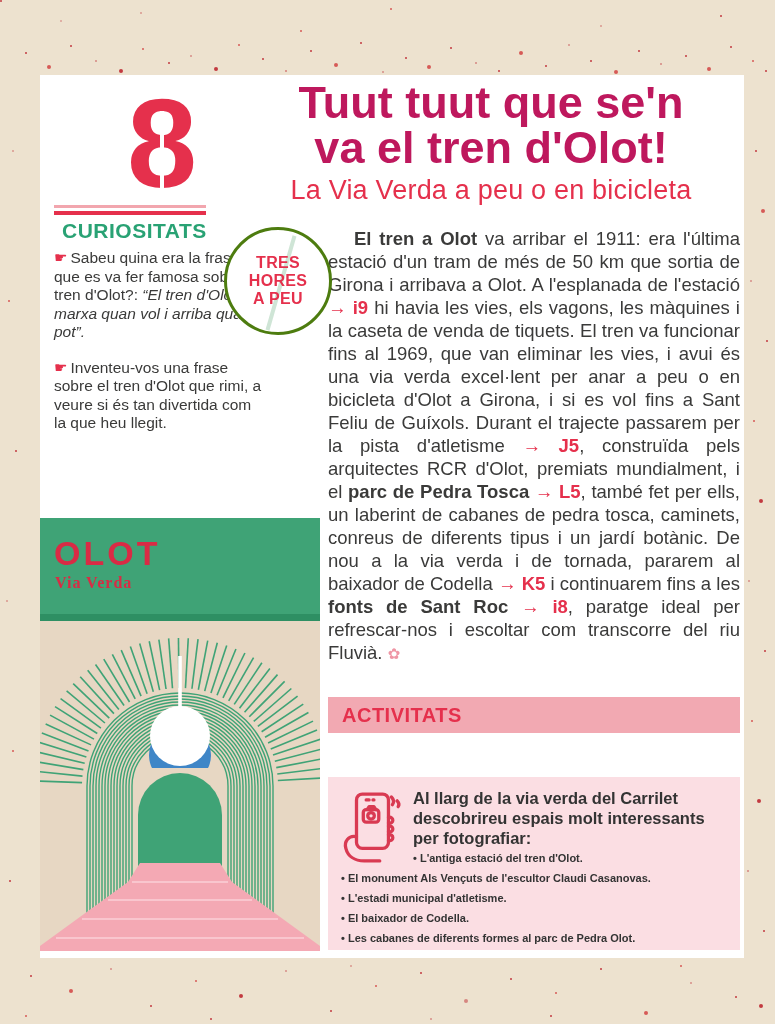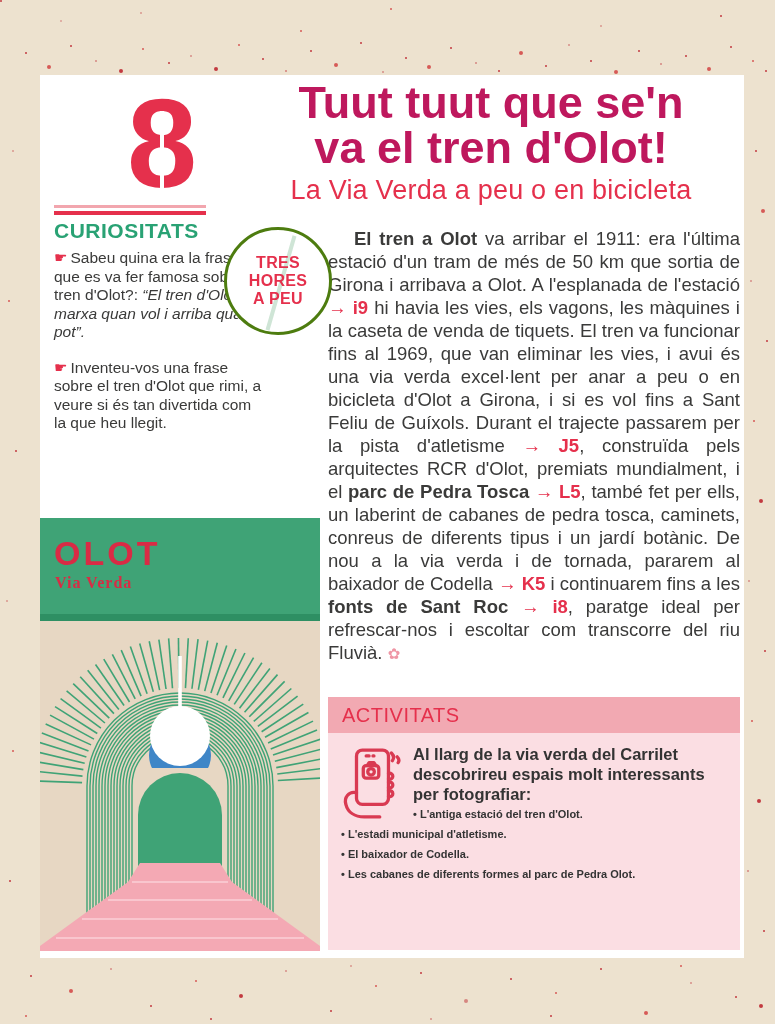--- a/index.html
+++ b/index.html
@@ -54,21 +54,21 @@
     text-align:center;letter-spacing:0;
   }
   .num8 .stripe{position:absolute;left:50%;margin-left:-2px;width:4px;background:#fff;}
   .num8 .s1{top:30px;height:38px;}
   .num8 .s2{top:74px;height:42px;}
   .rules{position:absolute;left:14px;top:130px;width:152px;}
   .rules .r1{height:3px;background:#f2a6ae;margin-bottom:3px;}
   .rules .r2{height:4px;background:#e5304c;}
   
   .curio-head{
-    position:absolute;left:14px;top:144px;
+    position:absolute;left:22px;top:144px;
     font-size:21px;font-weight:bold;color:#29a274;letter-spacing:.5px;
   }
   .curio-body{position:absolute;left:14px;top:174px;width:212px;}
   .curio-item{font-size:15.5px;line-height:18.5px;color:#3a3a39;margin-bottom:17px;text-align:left;}
   .pointer{font-family:"DejaVu Sans",sans-serif;color:#e5304c;margin-right:3px;font-size:15px;}
   .i{font-style:italic;}
   .b{font-weight:bold;}
   .red{color:#e5304c;font-weight:bold;}
   .flourish{color:#ef96a5;font-family:"DejaVu Sans",sans-serif;font-size:15px;}
   
@@ -89,23 +89,23 @@
     position:absolute;left:288px;top:152px;width:412px;
     font-size:18.5px;line-height:23px;color:#3a3a39;text-align:justify;
     text-indent:26px;
   }
   
   .poster{position:absolute;left:0;top:443px;width:280px;height:389px;}
   
   .activitats{position:absolute;left:288px;top:622px;width:412px;height:253px;overflow:hidden;}
   .act-head{
     height:36px;background:#f2a9b2;display:flex;align-items:center;
-    font-size:20px;font-weight:normal;color:#e5304c;letter-spacing:.5px;padding-left:14px;
-  }
-  .act-body{background:#fbdee3;padding:11px 13px 12px 13px;height:194px;color:#333;}
+    font-size:20px;font-weight:bold;color:#e5304c;letter-spacing:.5px;padding-left:14px;
+  }
+  .act-body{background:#fbdee3;padding:11px 13px 12px 13px;height:194px;color:#333;margin-top:44px;}
   .act-icon{float:left;margin:3px 10px 3px 0;}
   .act-intro{font-size:16.5px;line-height:20px;font-weight:bold;}
   .bullet-item{font-size:11px;line-height:20px;font-weight:bold;}
 </style>
 </head>
 <body>
 
 <div class="speckles"></div>
 
 <div class="card">
@@ -265,20 +265,21 @@
           <path d="M16 47 C 8 45, 3 52, 5 59 C 7 67, 14 72, 24 72 H 40"></path>
           <path d="M49 27 c6 -1 6 7 0 6"></path>
           <path d="M49 36 c6 -1 6 7 0 6"></path>
           <path d="M49 45 c6 -1 6 7 0 6"></path>
           <path d="M52 6 q4 4 1 8 M58 10 q3 3 1 6"></path>
         </g>
       </svg>
       <div class="act-intro">Al llarg de la via verda del Carrilet descobrireu espais molt interessants per fotografiar:</div>
       <div>
           <div class="bullet-item">• L'antiga estació del tren d'Olot.</div>
+          <div class="bullet-item">• El monument Als Vençuts de l'escultor Claudi Casanovas.</div>
           <div class="bullet-item">• L'estadi municipal d'atletisme.</div>
           <div class="bullet-item">• El baixador de Codella.</div>
           <div class="bullet-item">• Les cabanes de diferents formes al parc de Pedra Olot.</div>
         </div>
     </div>
   </div>
 
 </div>
 
 </body></html>

